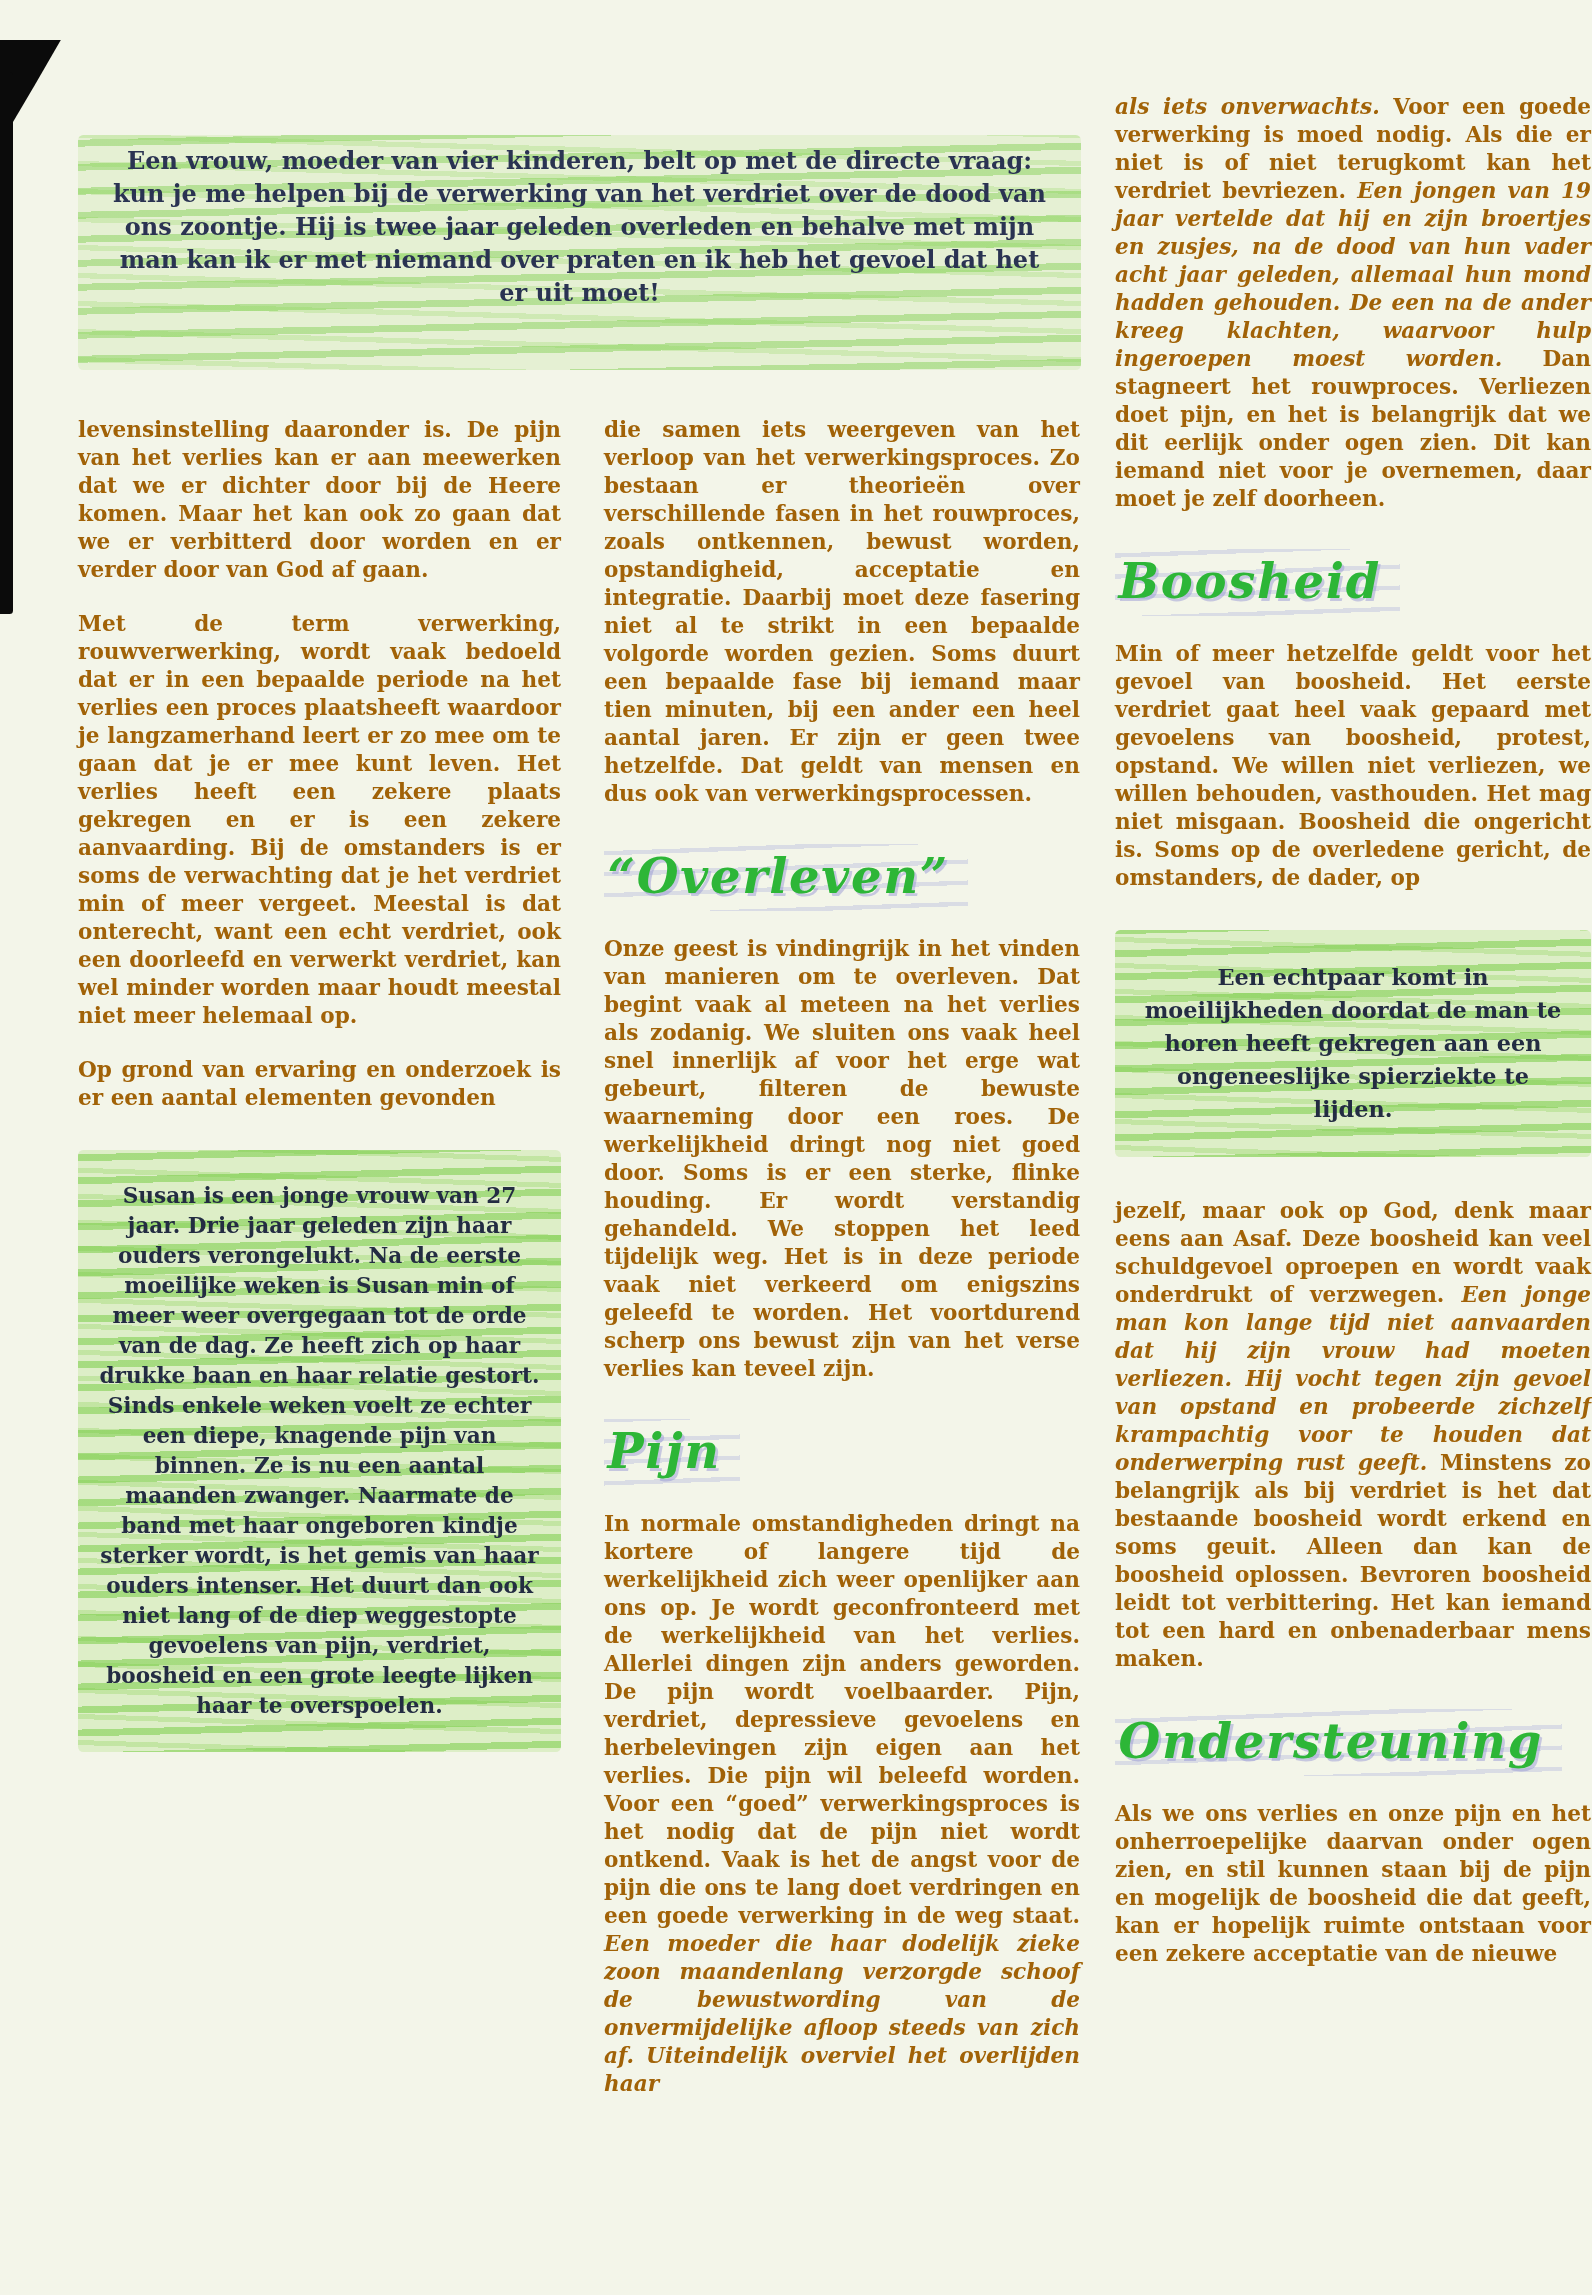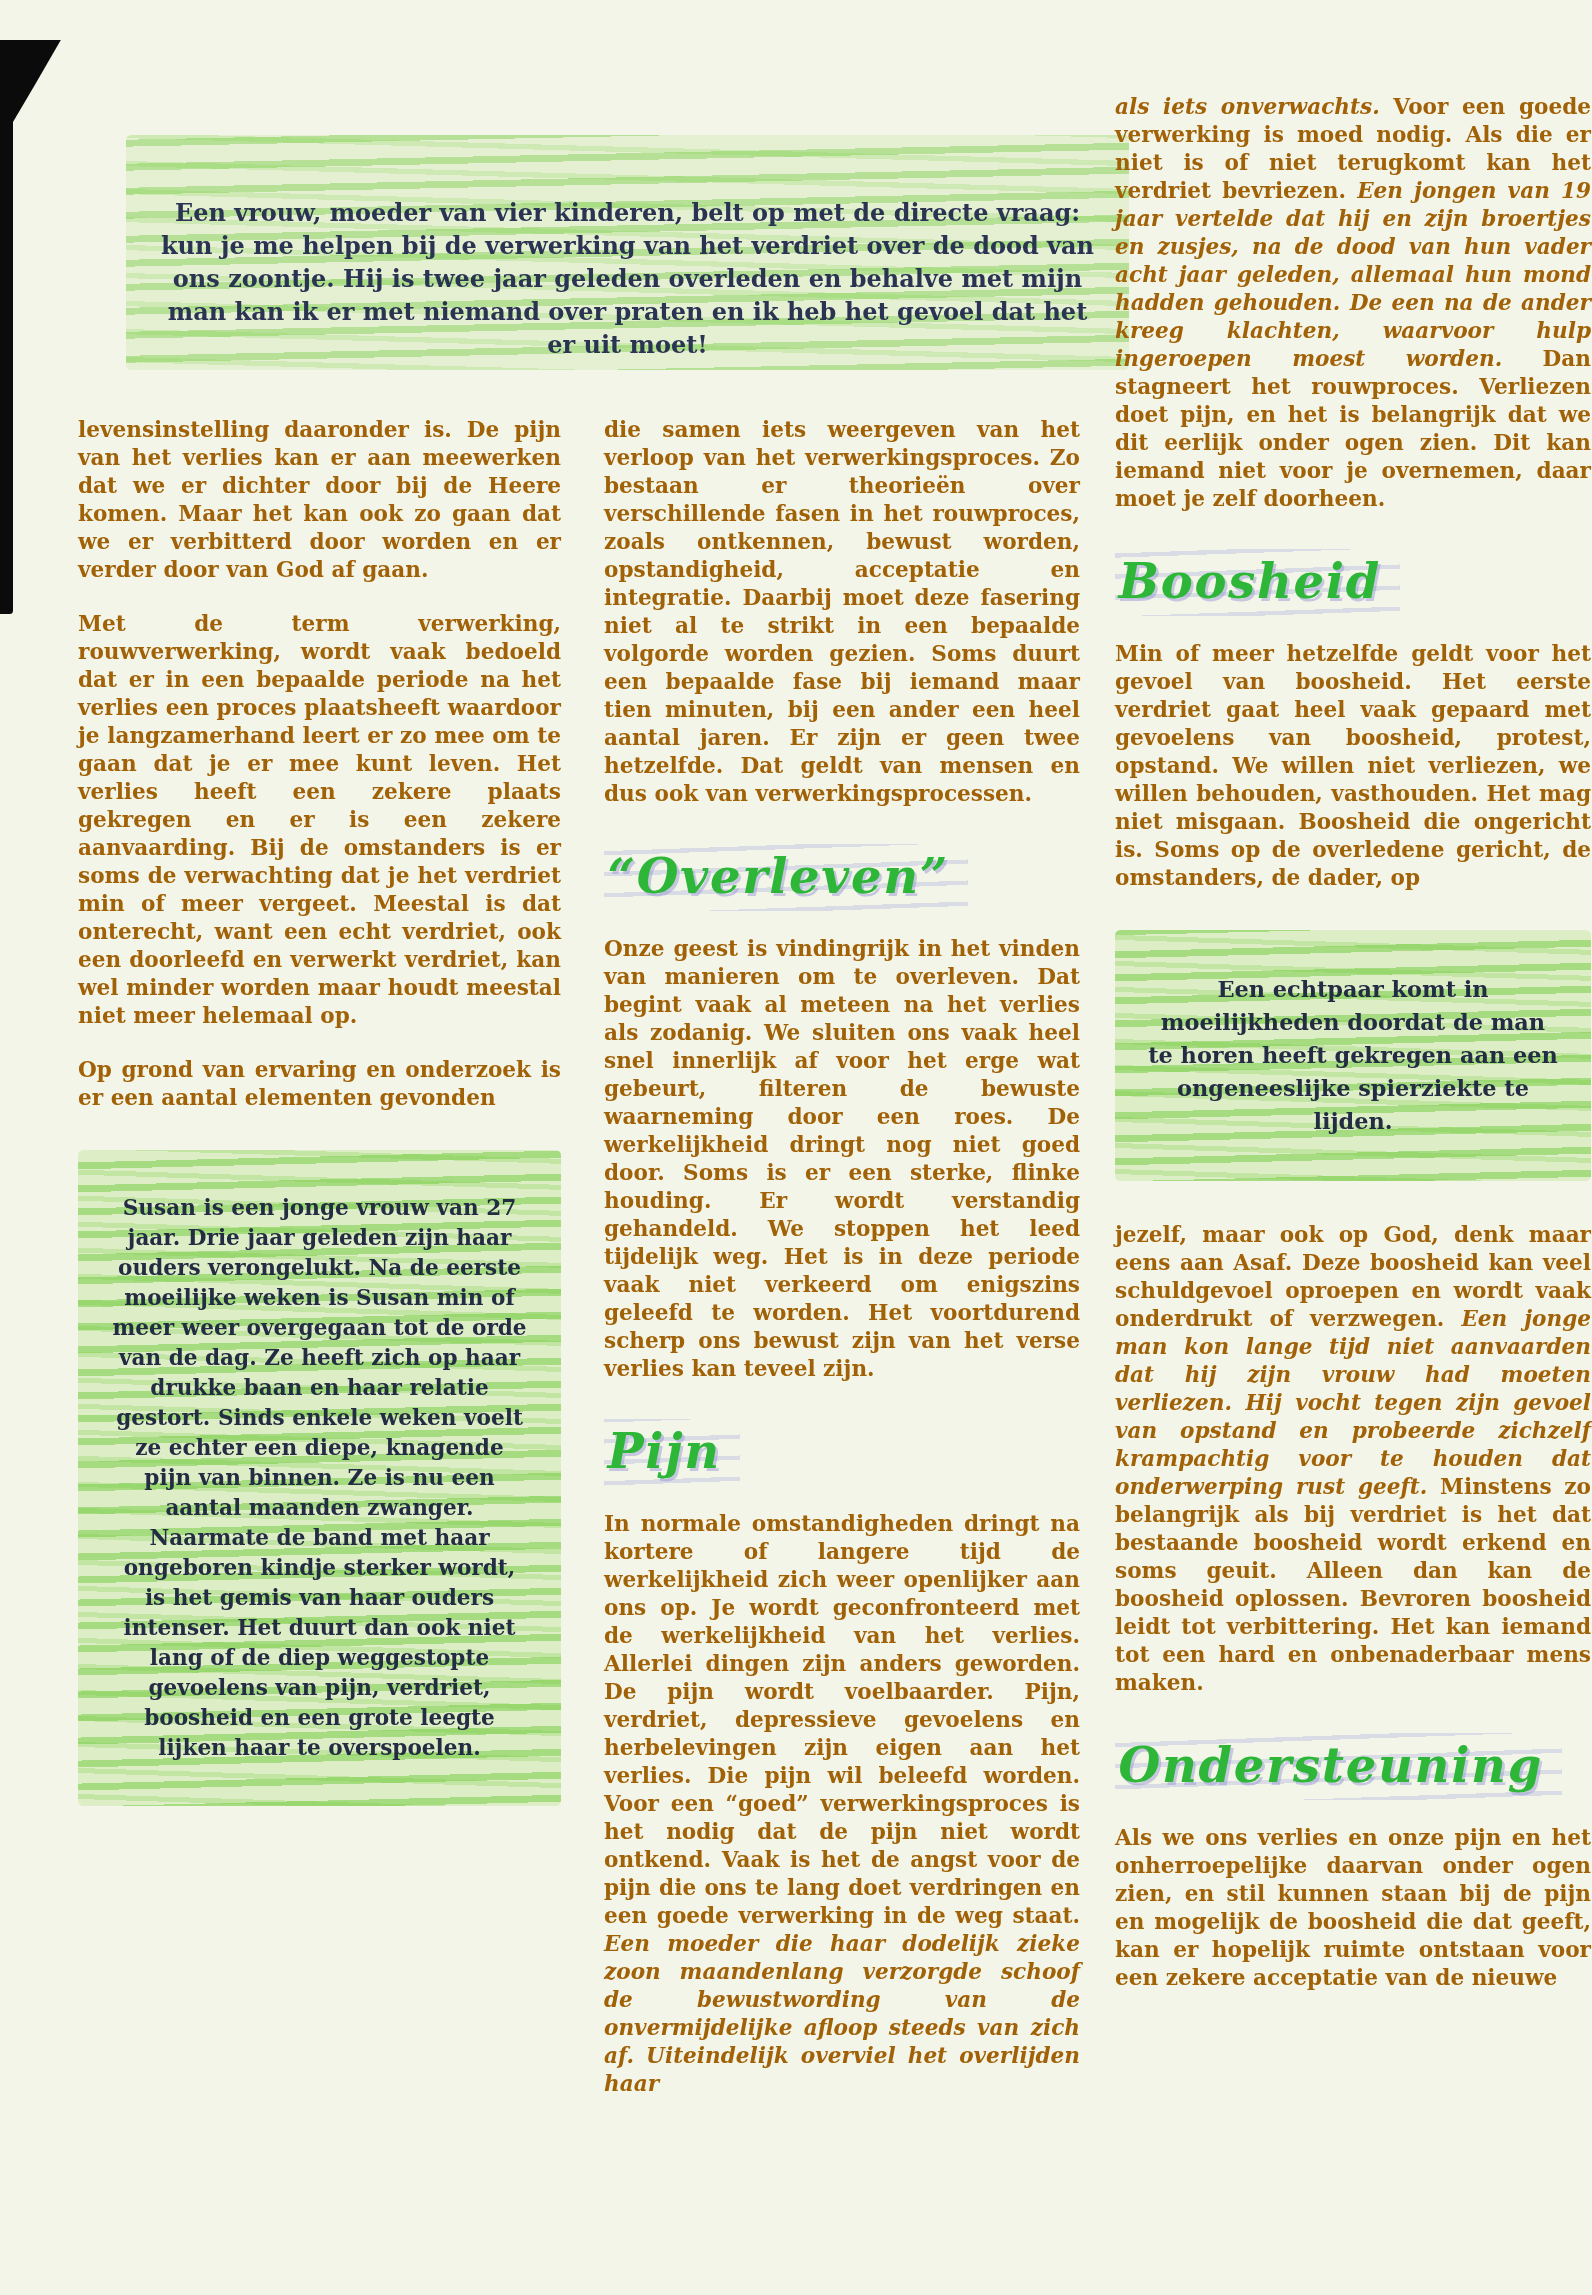--- a/index.html
+++ b/index.html
@@ -60,24 +60,23 @@
         rgba(118,204,66,0.42) 4.3px 11.2px,
         rgba(118,204,66,0) 11.2px 24px),
       repeating-linear-gradient(1.6deg,
         rgba(140,214,88,0) 0 7.8px,
         rgba(140,214,88,0.26) 7.8px 13px,
         rgba(140,214,88,0) 13px 28px);
   }
 
   .quote-box {
     position:absolute; left:78px; top:135px; width:1003px; min-height:235px;
-    display:flex; align-items:flex-end; justify-content:center;
+    display:flex; align-items:flex-start; justify-content:center;
     padding:8.6px 26px; box-sizing:border-box;
     border-radius:5.2px;
-    margin-left:48px;
   }
   .quote-box p {
     margin:0;
     text-align:center;
     font-size:24px;
     line-height:33px;
     font-weight:bold;
     color:#2a3352;
   }
 
@@ -95,21 +94,21 @@
       repeating-linear-gradient(-1.4deg,
         rgba(110,200,58,0) 0 4.3px,
         rgba(110,200,58,0.50) 4.3px 11.2px,
         rgba(110,200,58,0) 11.2px 23px),
       repeating-linear-gradient(1.8deg,
         rgba(134,210,80,0) 0 7px,
         rgba(134,210,80,0.30) 7px 12px,
         rgba(134,210,80,0) 12px 26px);
   }
   .case-box p {
-    margin:12px;
+    margin:0;
     text-align:center;
     font-size:21.6px;
     line-height:30px;
     font-weight:bold;
     color:#232c42;
   }
   .case-box.small p { font-size:22.4px; line-height:33px; }
 </style>
 </head>
 <body>

